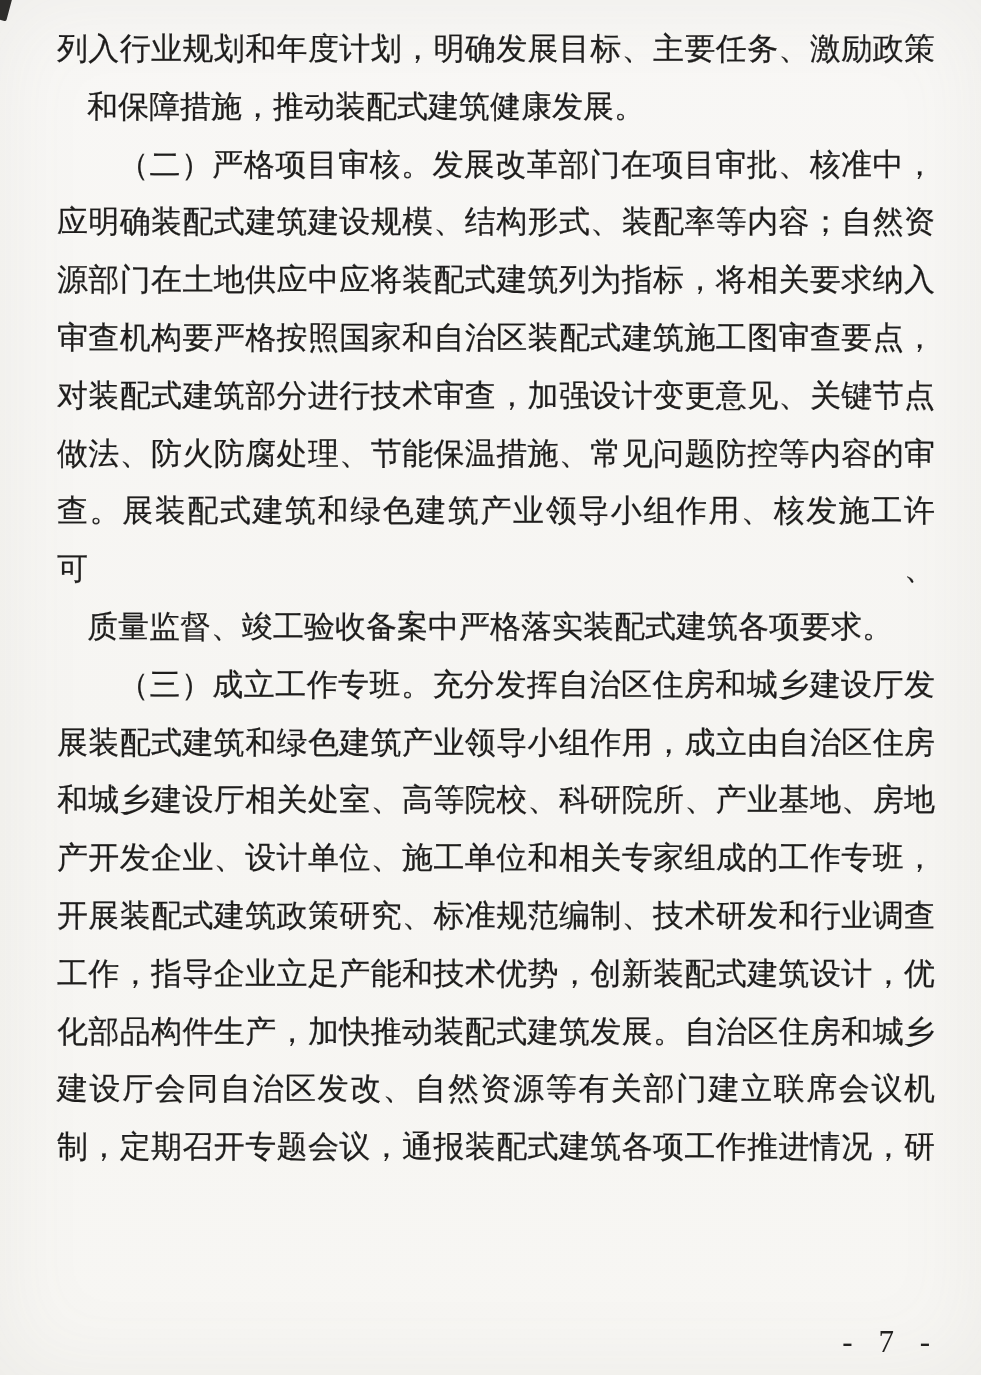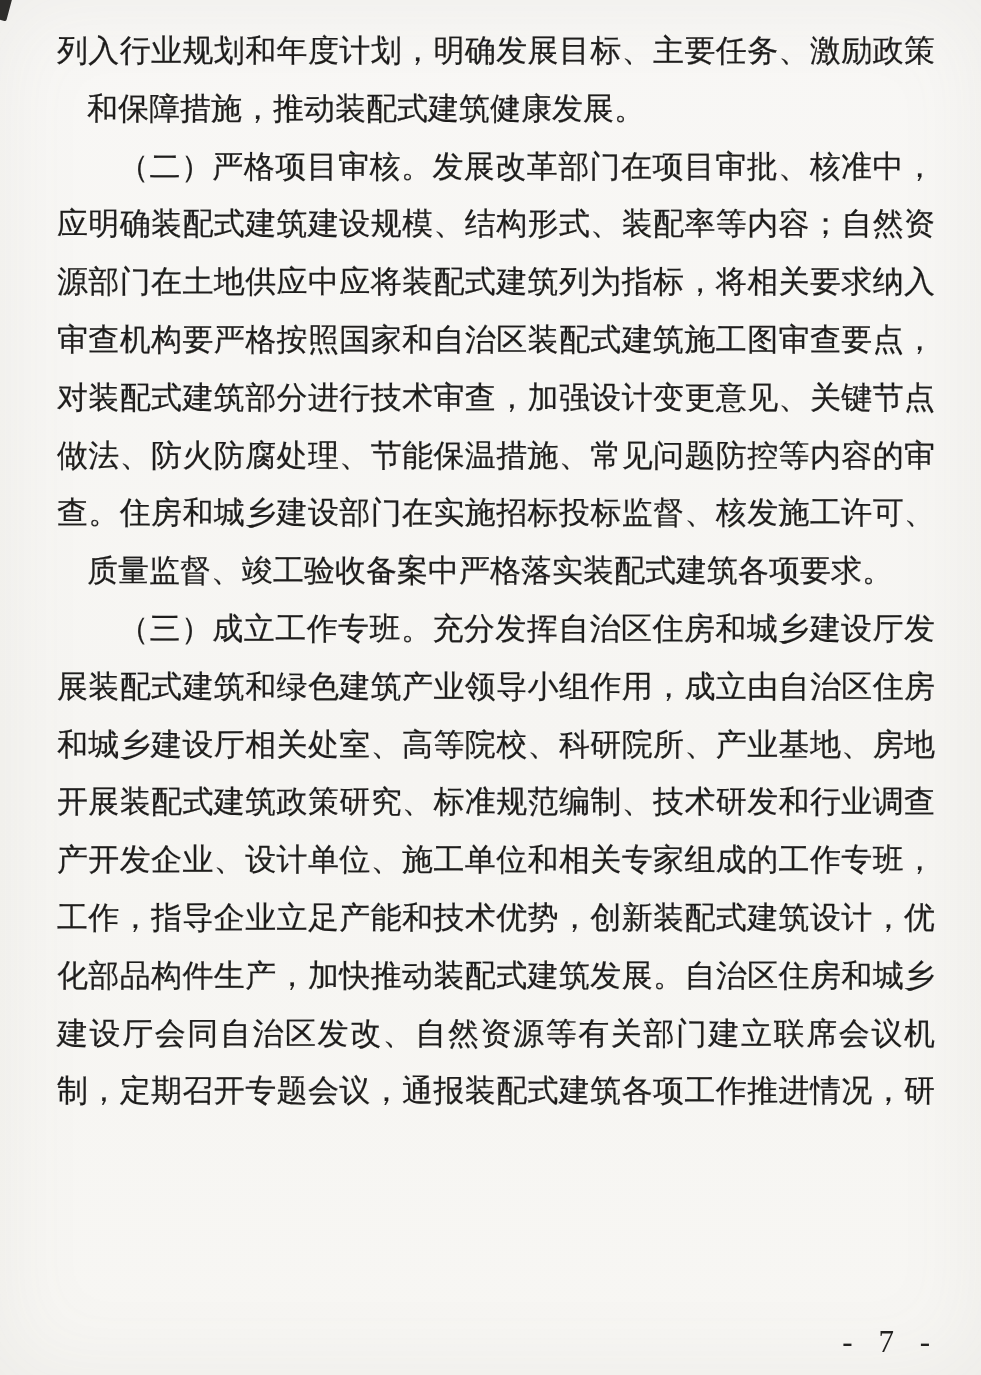--- a/index.html
+++ b/index.html
@@ -38,20 +38,21 @@
     margin: 0;
     padding: 0;
     font-size: 31px;
     line-height: 57.8px;
     color: #1e1d1c;
     letter-spacing: 0;
     text-align: justify;
     text-align-last: justify;
     text-justify: inter-character;
     white-space: normal;
+    font-family: Liberation Mono, monospace;
     -webkit-text-stroke: 0.2px #1e1d1c;
   }
   
   .line.end {
     text-align: left;
     text-align-last: left;
     margin-left: 30px;
   }
   
   .line.para-start {
@@ -76,27 +77,27 @@
 
   <div class="text-block">
     <p class="line">列入行业规划和年度计划，明确发展目标、主要任务、激励政策</p>
     <p class="line end">和保障措施，推动装配式建筑健康发展。</p>
     <p class="line para-start">（二）严格项目审核。发展改革部门在项目审批、核准中，</p>
     <p class="line">应明确装配式建筑建设规模、结构形式、装配率等内容；自然资</p>
     <p class="line">源部门在土地供应中应将装配式建筑列为指标，将相关要求纳入</p>
     <p class="line">审查机构要严格按照国家和自治区装配式建筑施工图审查要点，</p>
     <p class="line">对装配式建筑部分进行技术审查，加强设计变更意见、关键节点</p>
     <p class="line">做法、防火防腐处理、节能保温措施、常见问题防控等内容的审</p>
-    <p class="line">查。住房和城乡建设部门在实施招标投标监督、核发施工许可、</p>
+    <p class="line">查。展装配式建筑和绿色建筑产业领导小组作用、核发施工许可、</p>
     <p class="line end">质量监督、竣工验收备案中严格落实装配式建筑各项要求。</p>
     <p class="line para-start">（三）成立工作专班。充分发挥自治区住房和城乡建设厅发</p>
     <p class="line">展装配式建筑和绿色建筑产业领导小组作用，成立由自治区住房</p>
     <p class="line">和城乡建设厅相关处室、高等院校、科研院所、产业基地、房地</p>
+    <p class="line">产开发企业、设计单位、施工单位和相关专家组成的工作专班，</p>
     <p class="line">开展装配式建筑政策研究、标准规范编制、技术研发和行业调查</p>
-    <p class="line">产开发企业、设计单位、施工单位和相关专家组成的工作专班，</p>
     <p class="line">工作，指导企业立足产能和技术优势，创新装配式建筑设计，优</p>
     <p class="line">化部品构件生产，加快推动装配式建筑发展。自治区住房和城乡</p>
     <p class="line">建设厅会同自治区发改、自然资源等有关部门建立联席会议机</p>
     <p class="line">制，定期召开专题会议，通报装配式建筑各项工作推进情况，研</p>
   </div>
 
   <div class="page-number">- 7 -</div>
 
 </div>
 

